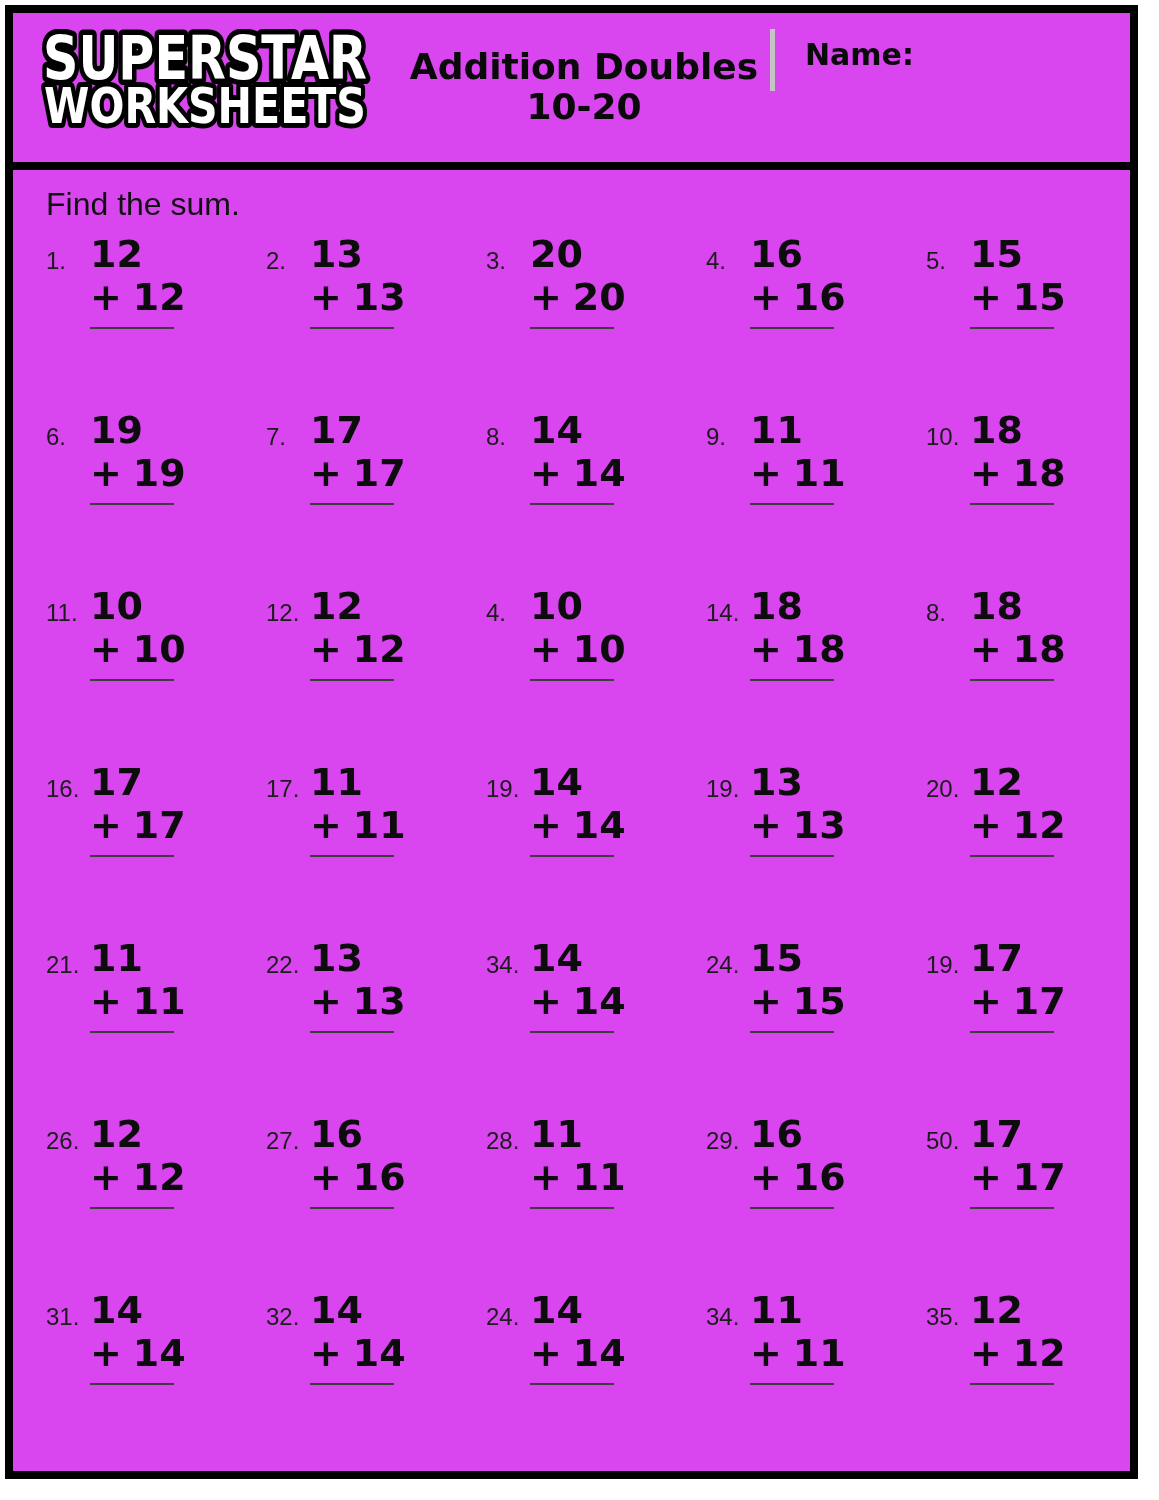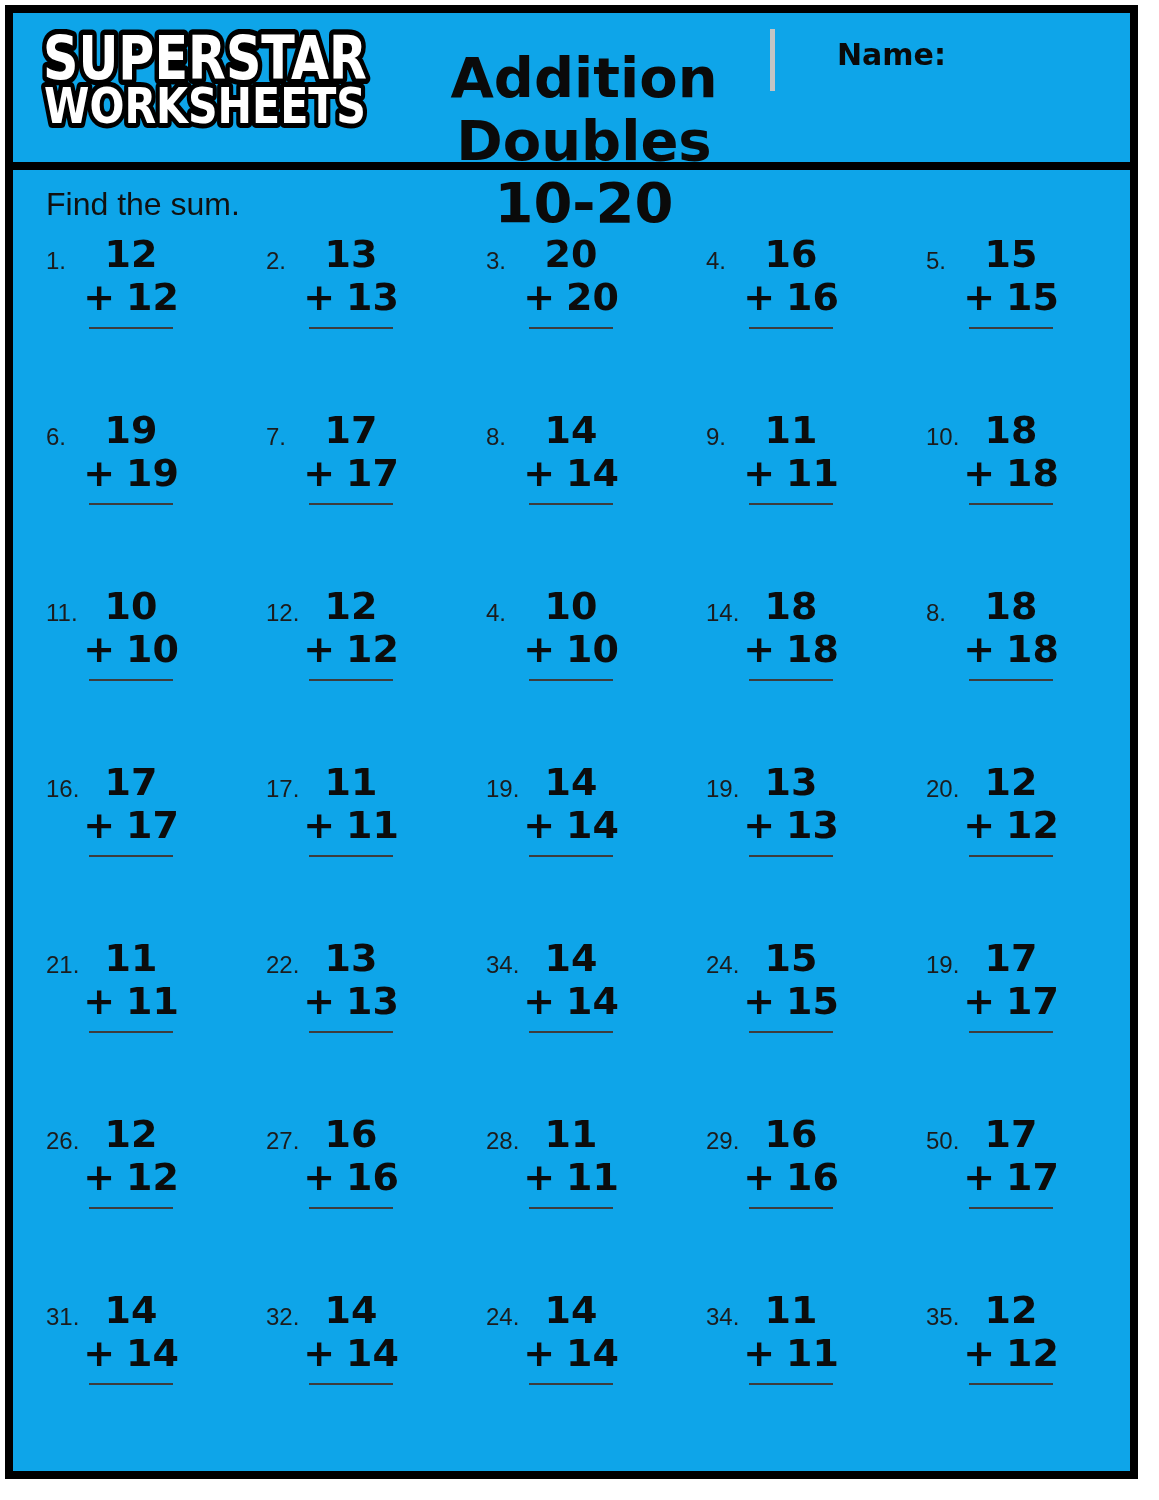--- a/index.html
+++ b/index.html
@@ -8,21 +8,21 @@
     width: 1159px; height: 1500px;
     background: #ffffff;
     font-family: "Liberation Sans", sans-serif;
     color: #000;
     position: relative;
   }
   .page {
     position: absolute; left: 5px; top: 5px;
     width: 1133px; height: 1474px;
     border: 8px solid #000;
-    background: #0ea5e9;
+    background: #d946ef;
     display: flex; flex-direction: column;
   }
 
   
   .header {
     height: 157px; min-height: 157px;
     border-bottom: 8px solid #000;
     display: flex;
   }
   .logo-wrap { width: 385px; padding: 16px 0 0 16px; }
@@ -32,25 +32,25 @@
     fill: #fff; stroke: #000;
     stroke-linejoin: round;
     paint-order: stroke;
   }
   .title {
     flex: 1;
     text-align: center;
     padding-top: 34px;
     font-family: "DejaVu Sans", sans-serif;
     font-weight: bold;
-    font-size: 56px;
+    font-size: 36px;
     line-height: 1.12;
     color: #0a0a0a;
   }
-  .name-area { width: 360px; display: flex; gap: 32px; }
+  .name-area { width: 360px; display: flex; }
   .name-divider { width: 5px; height: 62px; background: #c4c4c4; margin-top: 16px; }
   .name-label {
     margin: 24px 0 0 30px;
     font-size: 30px;
     font-weight: bold;
     font-family: "DejaVu Sans", sans-serif;
     color: #0a0a0a;
   }
   .name-blank { flex: 1; }
 
@@ -66,21 +66,21 @@
   .problem { display: flex; align-items: flex-start; }
   .pnum {
     width: 44px;
     padding-top: 14px;
     font-size: 24px;
     color: #1c1c1c;
   }
   .work {
     width: 82px;
     display: flex; flex-direction: column;
-    align-items: center;
+    align-items: flex-start;
     font-family: "DejaVu Sans", sans-serif;
     font-weight: bold;
     font-size: 38px;
     line-height: 1.12;
     color: #0c0c0c;
   }
   .bottom-row { display: flex; align-items: baseline; }
   .plus { margin-right: 11px; }
   .answer-line {
     width: 84px; height: 0;

